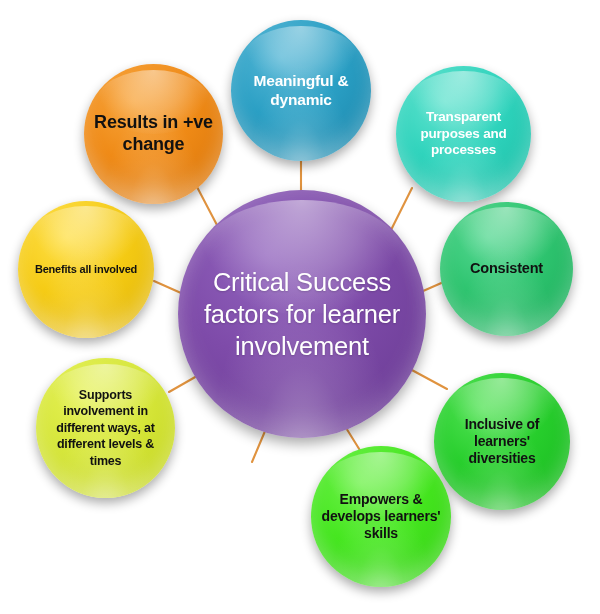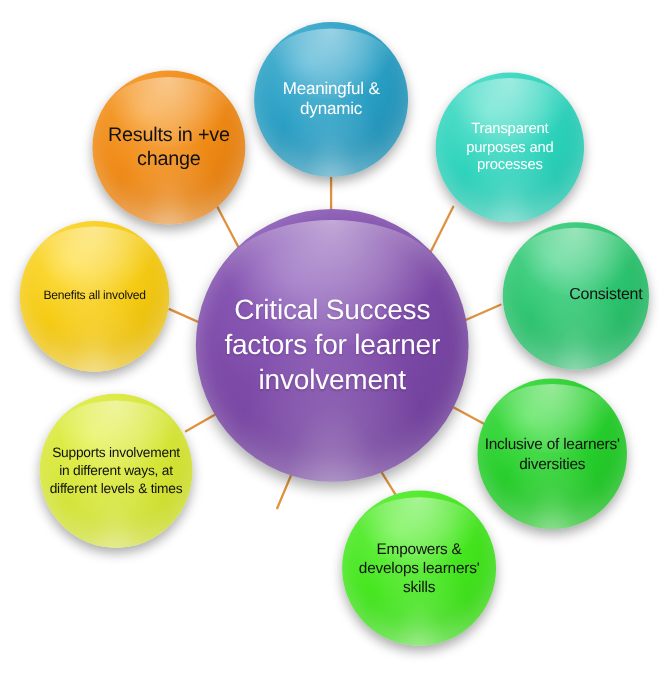--- a/index.html
+++ b/index.html
@@ -84,46 +84,45 @@
   }
   #hub .label {
     color: #ffffff;
     font-size: 25.5px;
     font-weight: 400;
     line-height: 1.26;
     text-shadow: 0 1px 2px rgba(0,0,0,0.16);
   }
 
   
-  .sat .label { font-weight: normal; }
+  .sat .label { font-weight: bold; }
 
   #n-meaningful {
     left: 231px; top: 20px; width: 140px; height: 141px;
     background: radial-gradient(circle at 36% 26%, #56b7d6 0%, #2a9fc4 44%, #1f8cb1 80%, #17789b 100%);
     box-shadow: 0 5px 11px rgba(0,0,0,0.33), inset 0 -10px 18px rgba(255,255,255,0.24);
   }
   #n-meaningful .label { color: #ffffff; font-size: 15.5px; }
 
   #n-transparent {
     left: 396px; top: 66px; width: 135px; height: 136px;
     background: radial-gradient(circle at 36% 26%, #63e3cf 0%, #2ed3bc 44%, #21c2ab 80%, #19ad97 100%);
     box-shadow: 0 5px 11px rgba(0,0,0,0.33), inset 0 -10px 18px rgba(255,255,255,0.26);
   }
   #n-transparent .label { color: #ffffff; font-size: 13.5px; }
 
   #n-consistent {
-    left: 457px; top: 202px; width: 133px; height: 134px;
+    left: 440px; top: 202px; width: 133px; height: 134px;
     background: radial-gradient(circle at 36% 26%, #55d892 0%, #2ec46f 44%, #21b260 80%, #179c51 100%);
     box-shadow: 0 5px 11px rgba(0,0,0,0.33), inset 0 -10px 18px rgba(255,255,255,0.24);
-    justify-content: flex-end;
   }
   #n-consistent .label { color: #111111; font-size: 14.5px; }
 
   #n-inclusive {
-    left: 434px; top: 344px; width: 136px; height: 137px;
+    left: 434px; top: 373px; width: 136px; height: 137px;
     background: radial-gradient(circle at 36% 26%, #52e355 0%, #27ce2c 44%, #1dbd23 80%, #15a61b 100%);
     box-shadow: 0 5px 11px rgba(0,0,0,0.33), inset 0 -10px 18px rgba(255,255,255,0.24);
   }
   #n-inclusive .label { color: #111111; font-size: 14px; }
 
   #n-empowers {
     left: 311px; top: 446px; width: 140px; height: 141px;
     background: radial-gradient(circle at 36% 26%, #6ef24a 0%, #45e61f 44%, #38d516 80%, #2cbd11 100%);
     box-shadow: 0 5px 11px rgba(0,0,0,0.33), inset 0 -10px 18px rgba(255,255,255,0.26);
     align-items: center;

